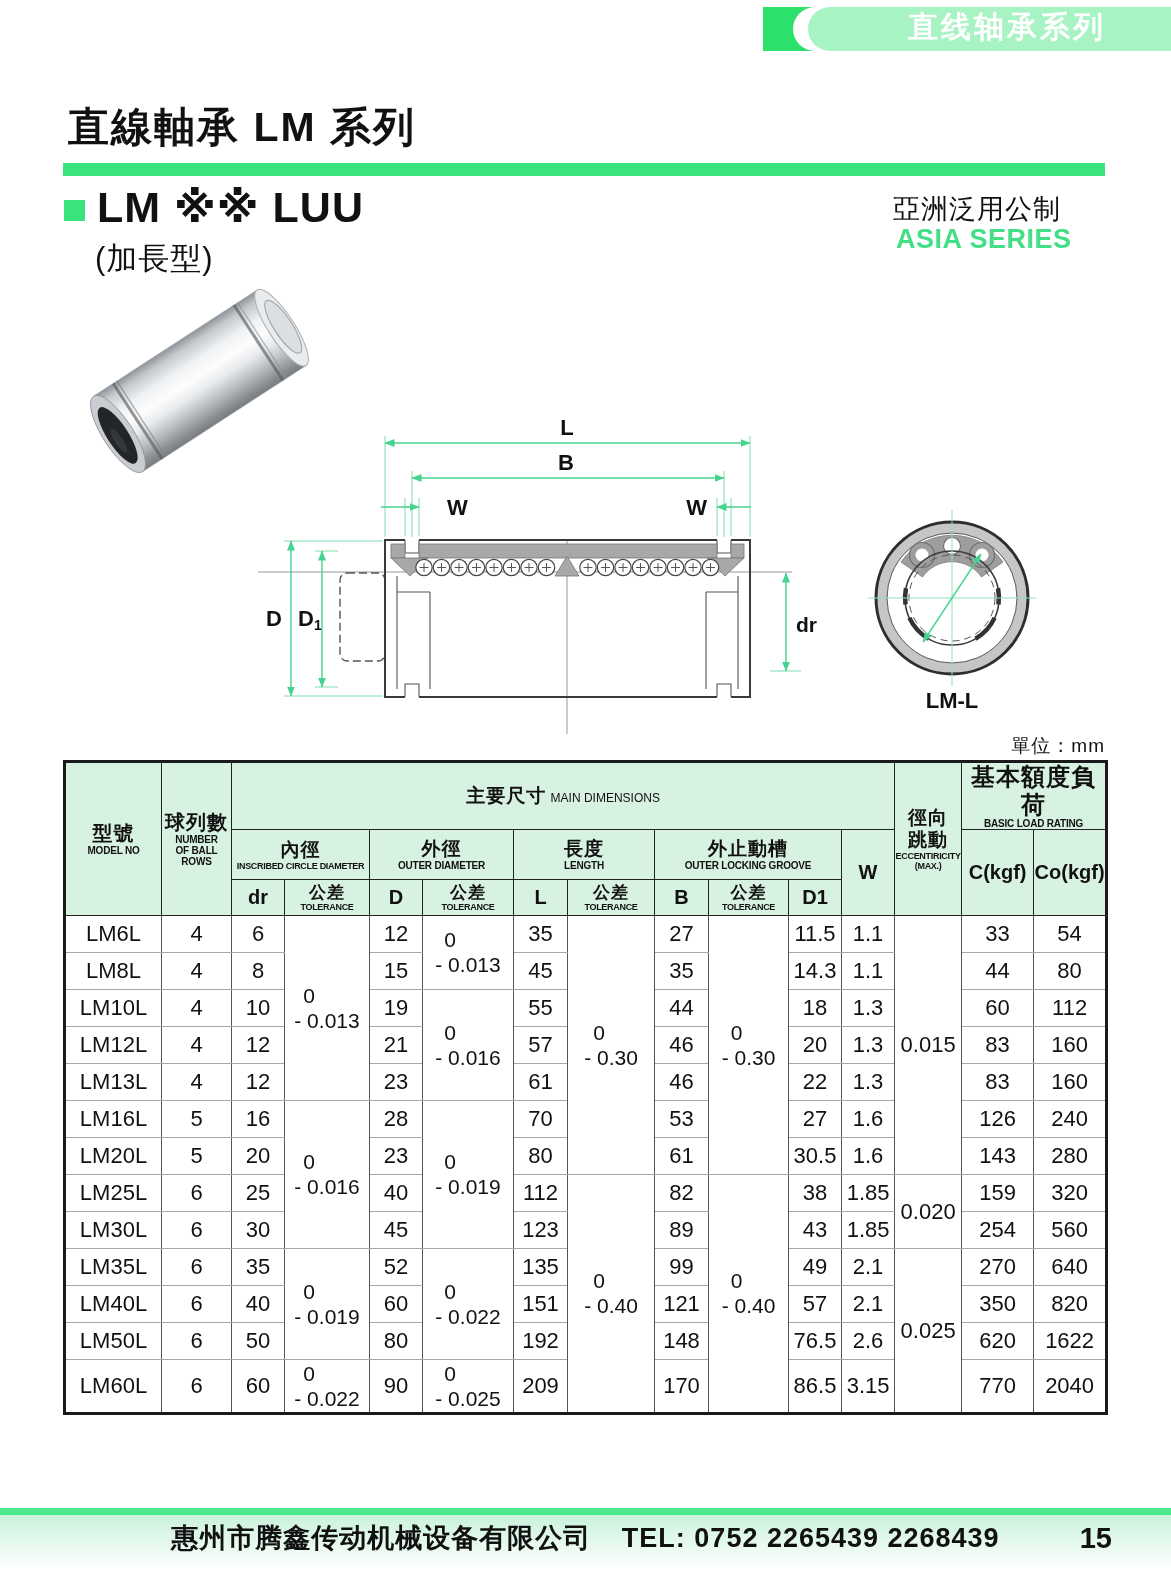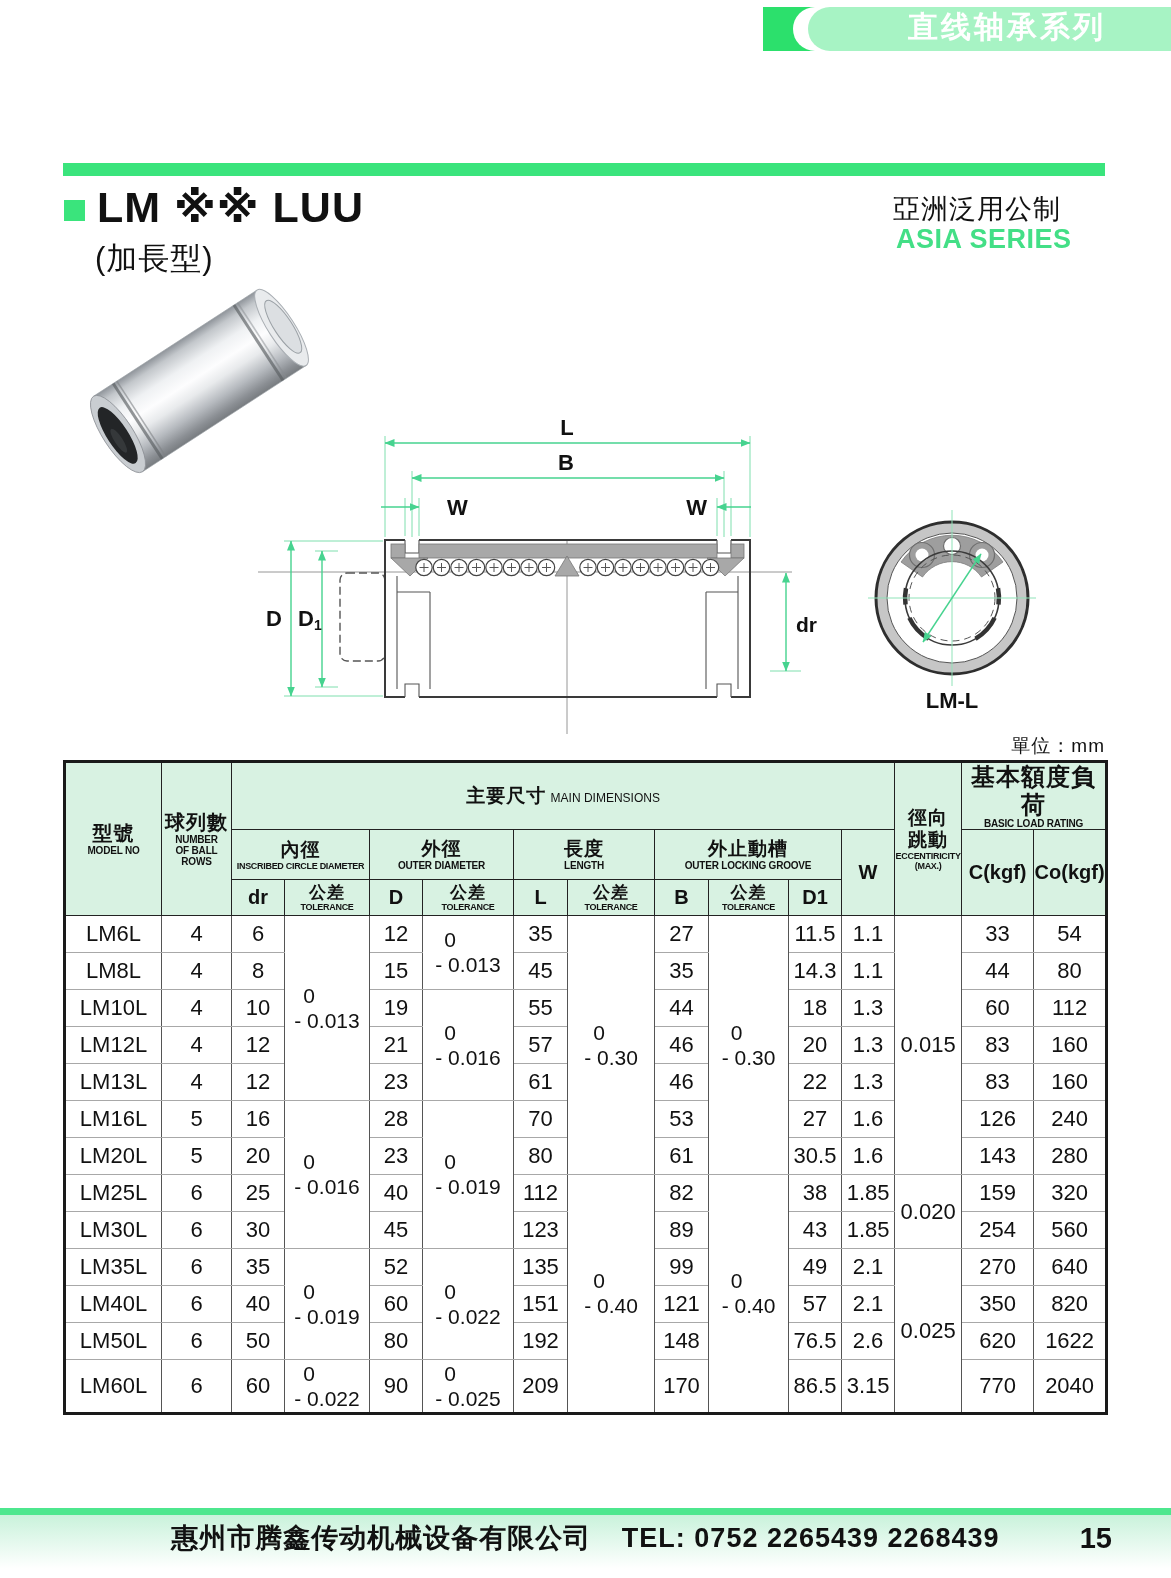--- a/index.html
+++ b/index.html
@@ -79,20 +79,21 @@
 <div class="page">
 
   <div class="banner">
     <div class="banner-dark"></div>
     <div class="banner-white"></div>
     <div class="banner-light">
       <span>直线轴承系列</span>
     </div>
   </div>
 
+  <div class="page-title">直線軸承 LM 系列</div>
   <div class="title-rule"></div>
   <div class="bullet"></div>
   <div class="model-title">LM ※※ LUU</div>
   <div class="model-sub">(加長型)</div>
   <div class="series-zh">亞洲泛用公制</div>
   <div class="series-en">ASIA SERIES</div>
 
   <svg class="photo" width="252" height="186" viewBox="0 0 252 186">
     <defs>
       <linearGradient id="met" x1="0" y1="-45" x2="0" y2="45" gradientUnits="userSpaceOnUse">

